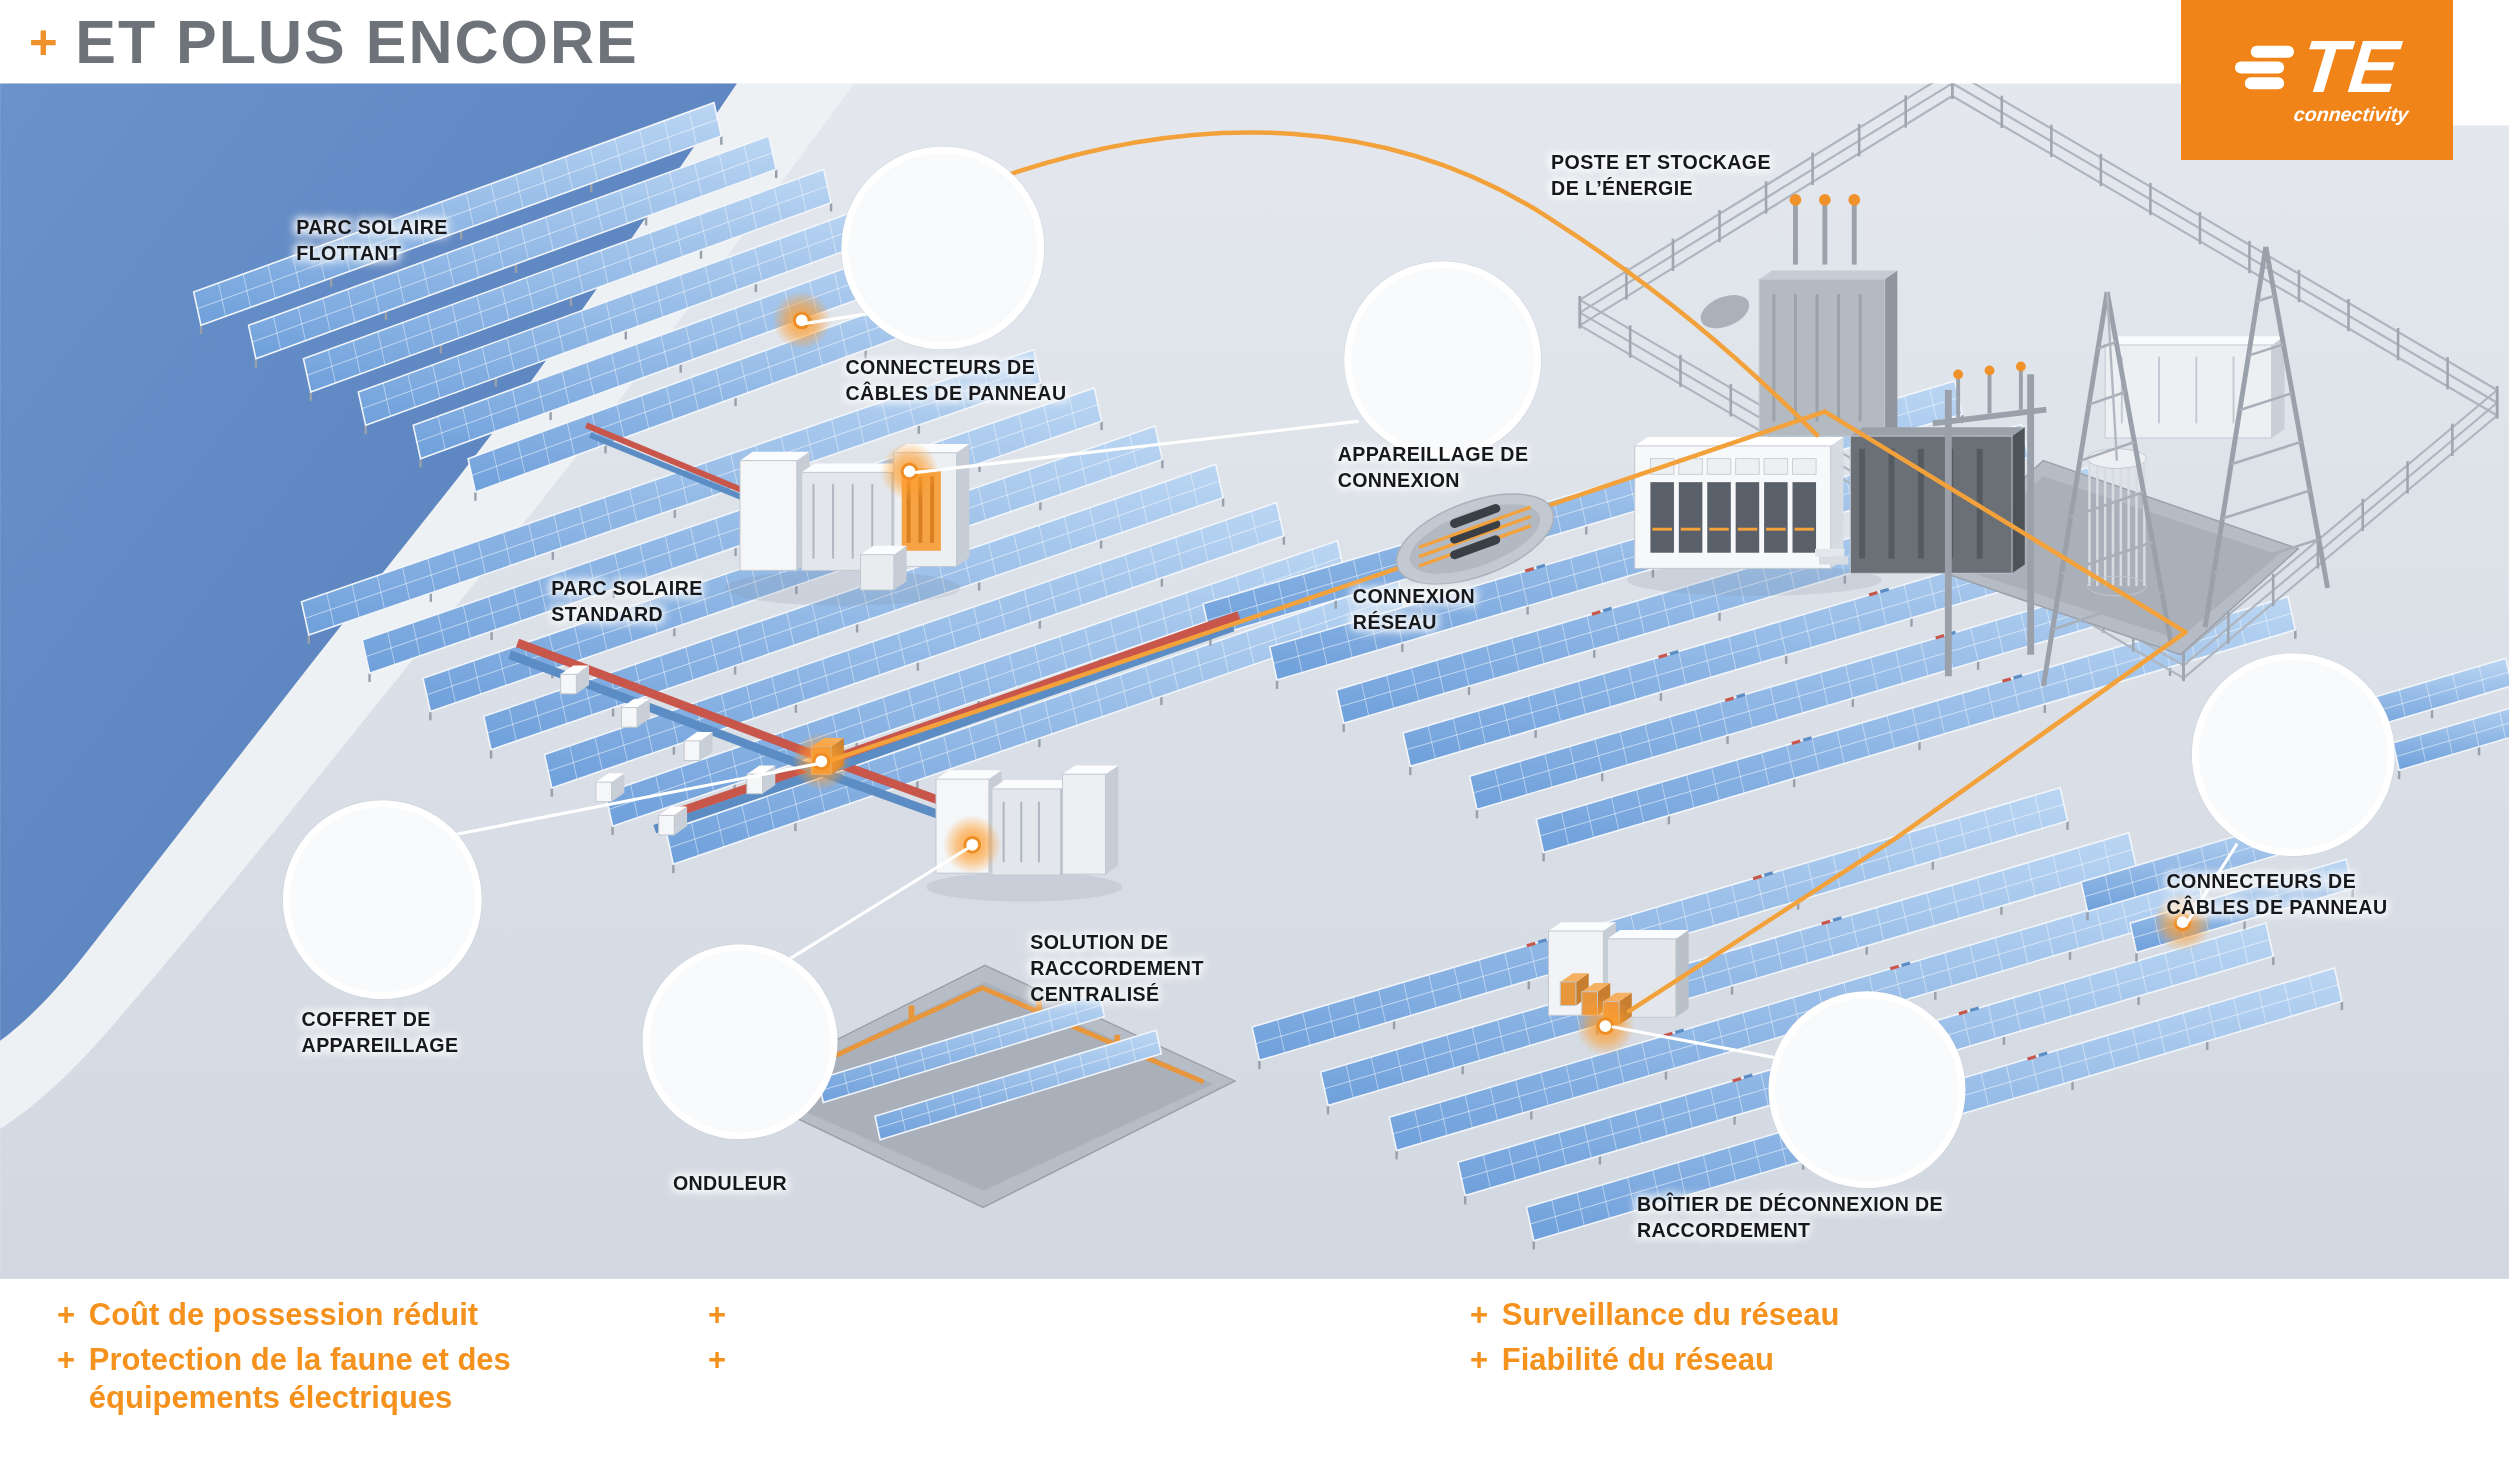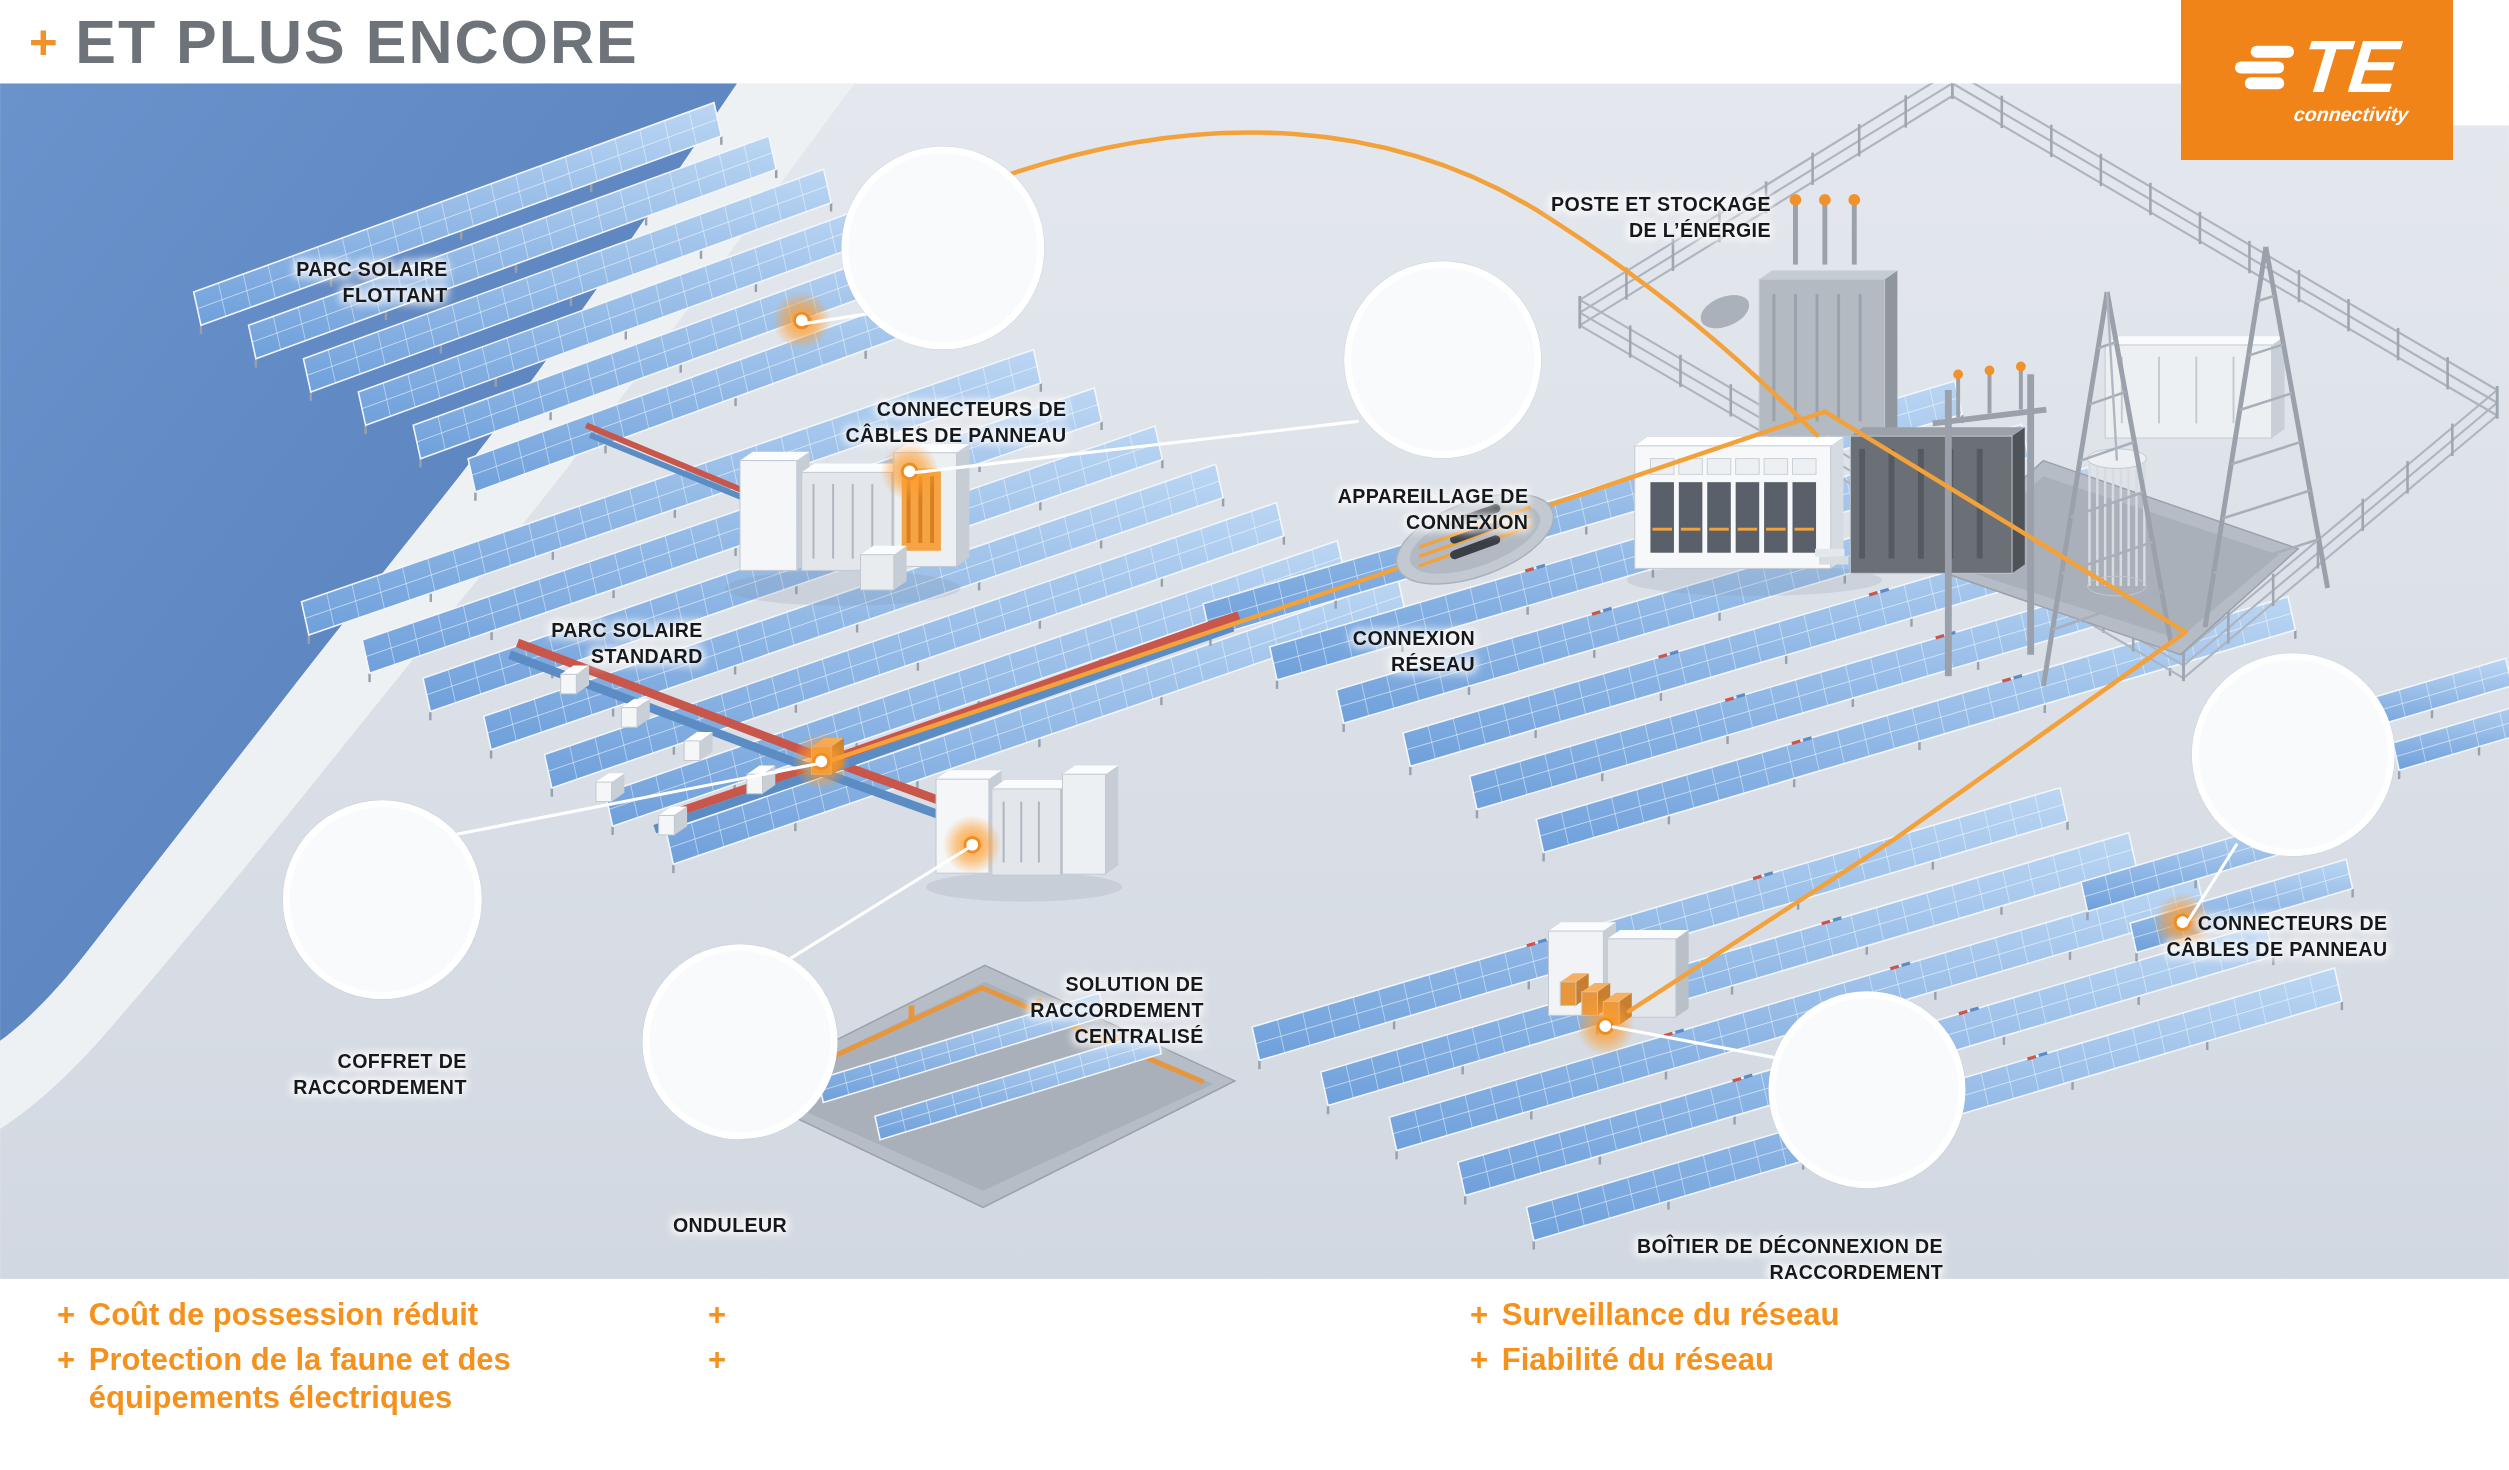--- a/index.html
+++ b/index.html
@@ -12,24 +12,24 @@
   .hdr-title{color:#6E737A;font-size:61px;font-weight:800;letter-spacing:2px;line-height:1;}
   
   .logo{position:absolute;left:2181px;top:0;width:272px;height:160px;background:#F08418;
         display:flex;flex-direction:column;align-items:center;justify-content:center;}
   .logo-row{display:flex;align-items:center;gap:5.9px;}
   .logo-te{color:#fff;font-size:74px;font-weight:800;font-style:italic;line-height:.9;
            transform:skewX(-6deg);letter-spacing:2px;}
   .logo-sub{color:#fff;font-size:19.6px;font-weight:700;font-style:italic;margin-top:2px;
             transform:skewX(-6deg);align-self:flex-end;margin-right:45px;}
   
-  .map-label{position:absolute;transform:translate(-50%,-50%);text-align:right;
+  .map-label{position:absolute;transform:translate(-50%,-50%);text-align:left;
     font-weight:800;font-size:19.6px;line-height:1.32;color:#17181B;white-space:pre-line;
     letter-spacing:0.4px;
-    text-shadow:0 0 5.9px #fff,0 0 9.8px #fff,0 0 13.7px #fff,0 1px 11.8px rgba(255,255,255,.95);margin-top:42px;}
+    text-shadow:0 0 5.9px #fff,0 0 9.8px #fff,0 0 13.7px #fff,0 1px 11.8px rgba(255,255,255,.95);}
   
   .benefit-col{position:absolute;display:flex;flex-direction:column;gap:6.9px;}
   .benefit-item{display:flex;gap:13.7px;color:#F5921E;font-size:31px;font-weight:800;line-height:1.22;}
   .benefit-plus{flex:none;}
 </style>
 </head>
 <body>
 
 <div class="stage">
 
@@ -1503,21 +1503,21 @@
   <div class="map-label" style="left:1661px;top:176px">POSTE ET STOCKAGE
 DE L’ÉNERGIE</div>
   <div class="map-label" style="left:1414px;top:610px">CONNEXION
 RÉSEAU</div>
   <div class="map-label" style="left:627px;top:602px">PARC SOLAIRE
 STANDARD</div>
   <div class="map-label" style="left:1117px;top:969px">SOLUTION DE
 RACCORDEMENT
 CENTRALISÉ</div>
   <div class="map-label" style="left:380px;top:1033px">COFFRET DE
-RACCORDEMENT</div>
+APPAREILLAGE</div>
   <div class="map-label" style="left:730px;top:1184px">ONDULEUR</div>
   <div class="map-label" style="left:1790px;top:1218px">BOÎTIER DE DÉCONNEXION DE
 RACCORDEMENT</div>
   <div class="map-label" style="left:2277px;top:895px">CONNECTEURS DE
 CÂBLES DE PANNEAU</div>
 
   <div class="benefit-col" style="left:57px;top:1296px;width:588px">
     <div class="benefit-item">
       <span class="benefit-plus">+</span>
       <span>Coût de possession réduit</span>

